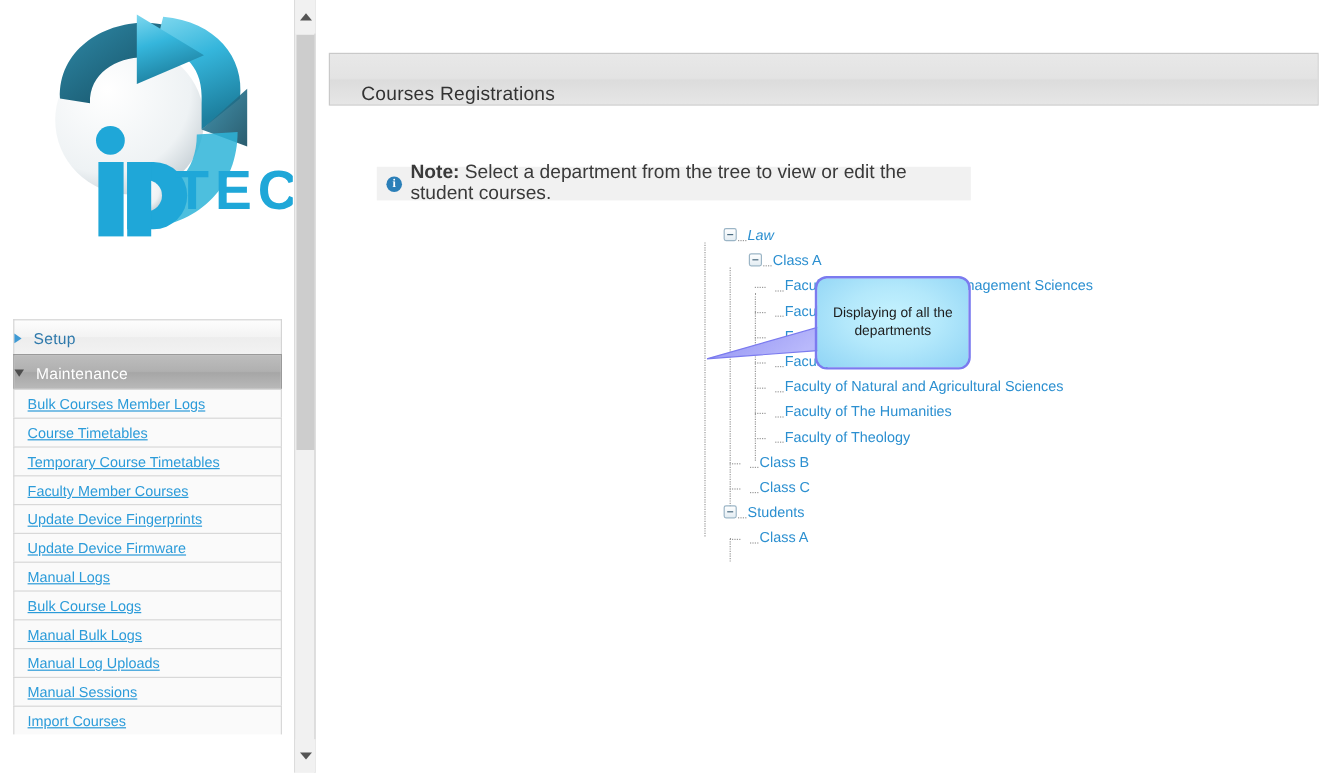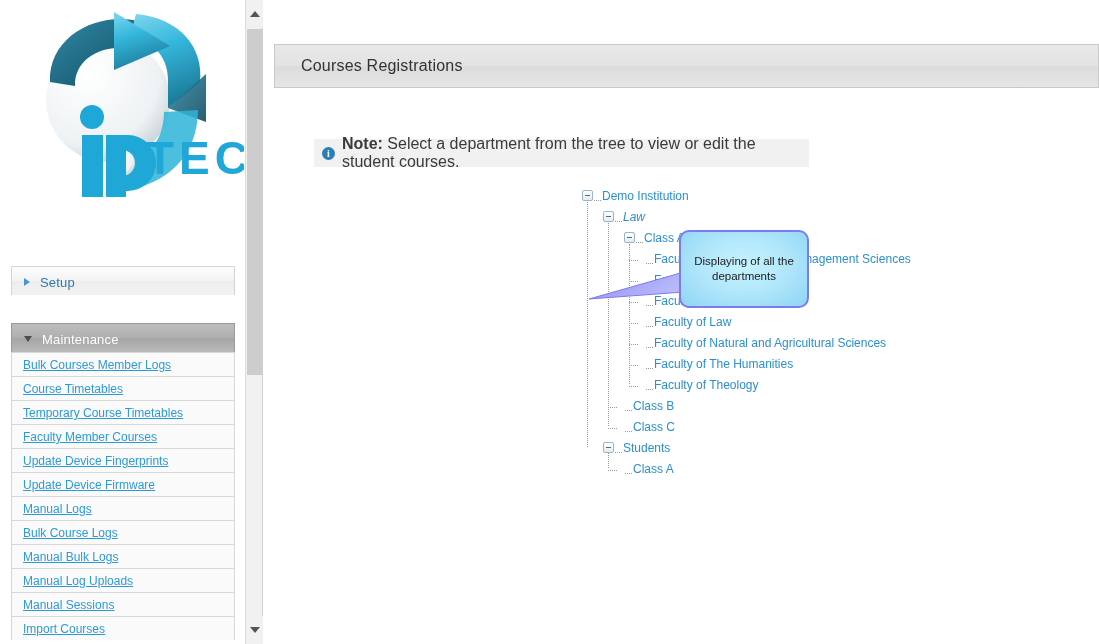--- a/index.html
+++ b/index.html
@@ -41,33 +41,31 @@
     top: 266px;
     width: 224px;
   }
 
   .section-head {
     box-sizing: border-box;
     height: 29px;
     line-height: 29px;
     border: 1px solid #d4d4d4;
     border-bottom: none;
-    padding-left: 12px;
     font-size: 13px;
     position: relative;
   }
   .section-head.collapsed {
     background: linear-gradient(to bottom,#fdfdfd 0%, #f3f3f3 50%, #ededed 51%, #f2f2f2 100%);
     color: #2e79ab;
   }
   .section-head.expanded {
     background: linear-gradient(to bottom,#bdbdbd 0%, #b0b0b0 48%, #a6a6a6 52%, #b9b9b9 100%);
     color: #ffffff;
     border-color: #9a9a9a;
-    margin-top: 28px;
   }
   .section-head .tri {
     display: inline-block;
     width: 0; height: 0;
     margin-right: 10px;
     vertical-align: middle;
     position: relative;
     top: -1px;
   }
   .tri.right {
@@ -158,21 +156,21 @@
     position: absolute;
     left: 10px; top: 44px;
     width: 825px;
     height: 44px;
     box-sizing: border-box;
     border: 1px solid #c9c9c9;
     background: linear-gradient(to bottom,#e8e8e8 0%, #e3e3e3 48%, #dcdcdc 52%, #e6e6e6 100%);
   }
   #page-header .ptitle {
     position: absolute;
-    left: 26px; top: 12px;
+    left: 26px; top: 25px;
     font-size: 16px;
     color: #333333;
     letter-spacing: .2px;
   }
 
   #note-box {
     position: absolute;
     left: 50px; top: 139px;
     width: 495px;
     height: 28px;
@@ -408,23 +406,20 @@
     </div>
   </div>
 
   <div id="tree">
 
     <div class="vline" style="left:5px;  top:16px; height:245px;"></div>
     <div class="vline" style="left:26px; top:37px; height:203px;"></div>
     <div class="vline" style="left:47px; top:58px; height:140px;"></div>
     <div class="vline" style="left:26px; top:262px; height:20px;"></div>
 
-    <div class="tnode" style="padding-left:0px;">
-      <span class="boxicon"></span><span class="dots"></span><span class="lbl root">Demo Institution</span>
-    </div>
 
     <div class="tnode" style="padding-left:21px;font-style:italic;">
       <span class="boxicon"></span><span class="dots"></span><span class="lbl">Law</span>
     </div>
 
     <div class="tnode" style="padding-left:42px;">
       <span class="boxicon"></span><span class="dots"></span><span class="lbl">Class A</span>
     </div>
 
     <div class="tnode" style="padding-left:63px;">

